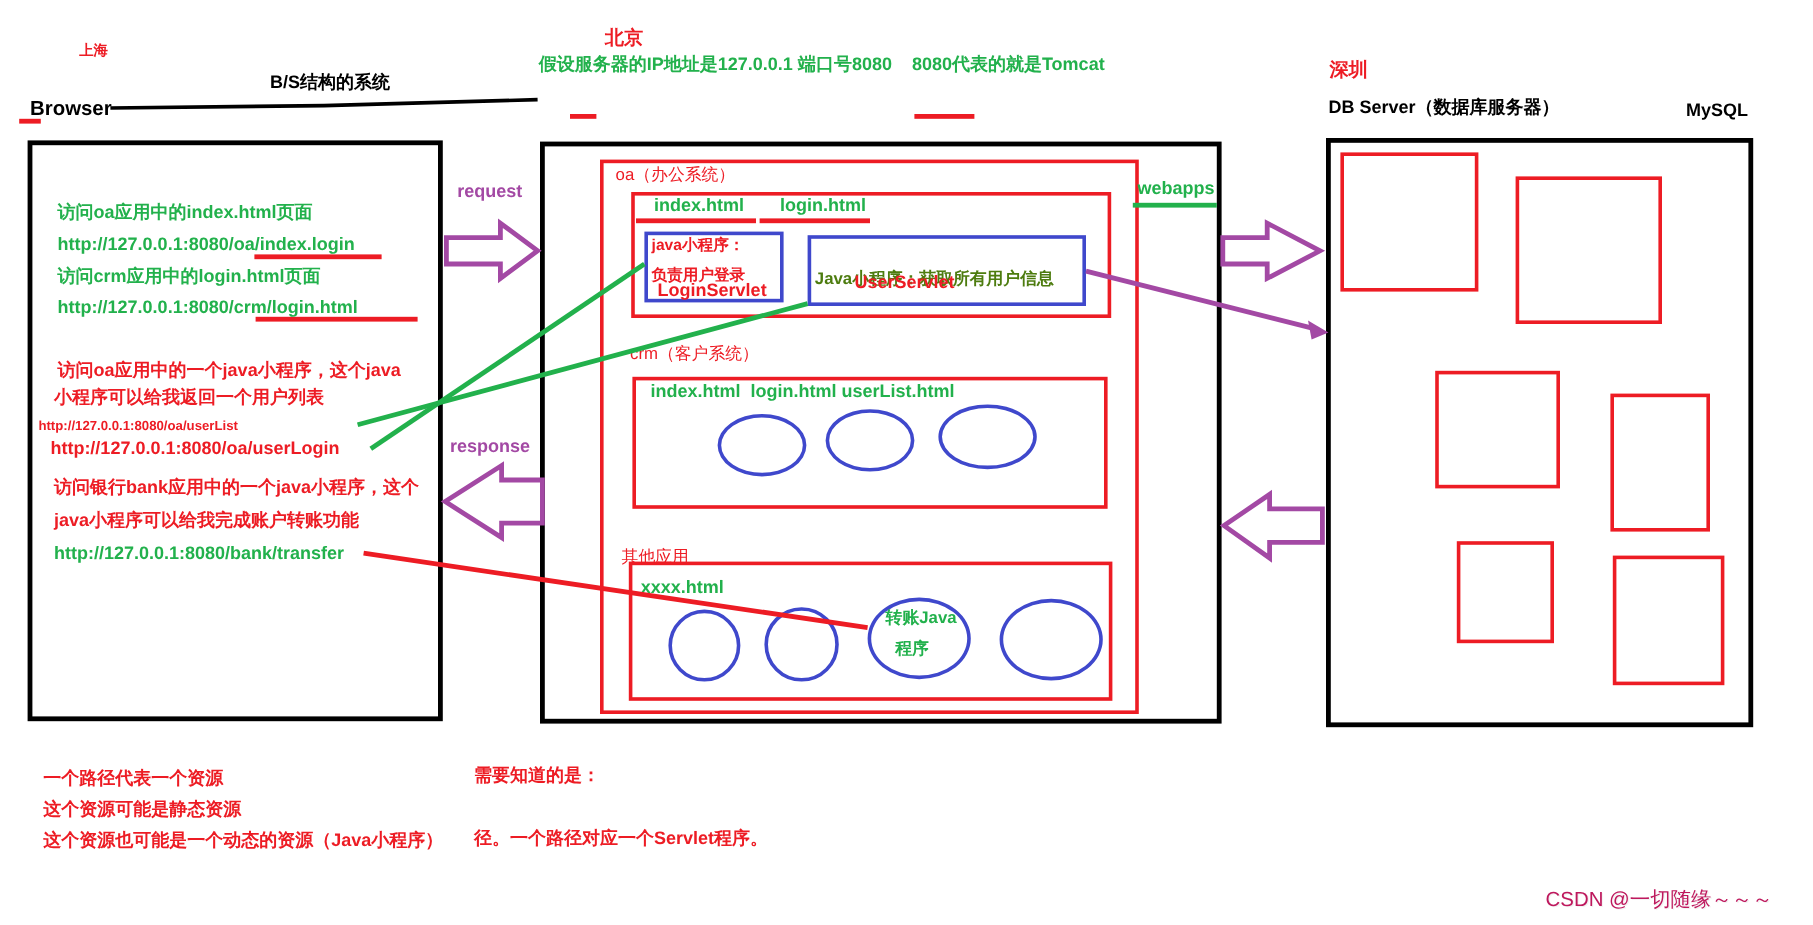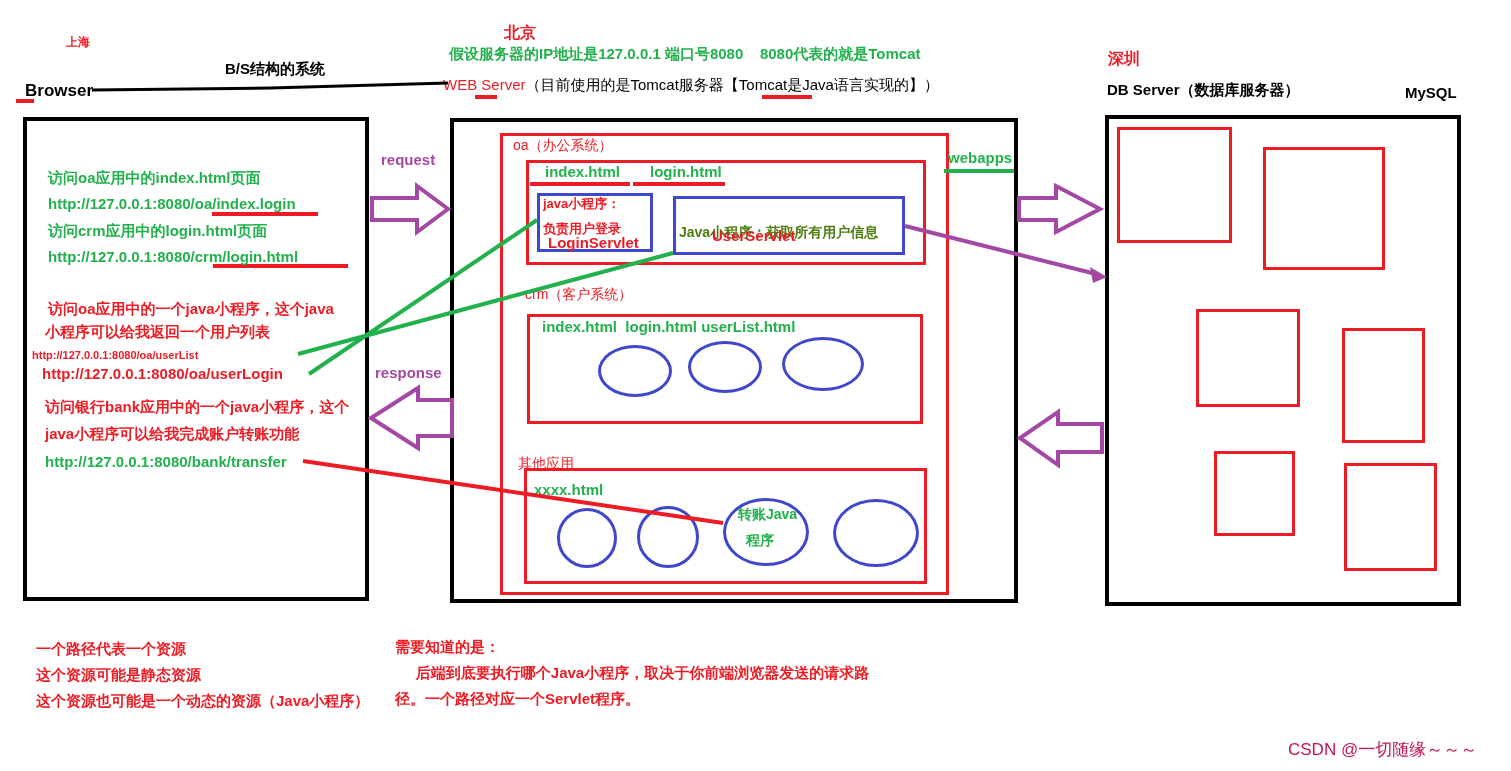--- a/index.html
+++ b/index.html
@@ -30,21 +30,20 @@
 
 <div id="canvas">
 
   <div class="txt red b z2" style="left:66px;top:36px;font-size:12px;">上海</div>
   <div class="txt black b z2" style="left:225px;top:60px;font-size:15px;">B/S结构的系统</div>
   <div class="txt black b z2" style="left:25px;top:81px;font-size:17px;">Browser</div>
   <div class="uline" style="left:16px;top:99px;width:18px;"></div>
 
   <div class="txt red b z2" style="left:504px;top:24px;font-size:16px;">北京</div>
   <div class="txt green b pre z2" style="left:449px;top:45px;font-size:15px;">假设服务器的IP地址是127.0.0.1 端口号8080    8080代表的就是Tomcat</div>
-  <div class="txt z2" style="left:443px;top:76px;font-size:15px;"><span class="red">WEB Server</span><span class="black">（目前使用的是Tomcat服务器【Tomcat是Java语言实现的】）</span></div>
   <div class="uline" style="left:475px;top:95px;width:22px;"></div>
   <div class="uline" style="left:762px;top:95px;width:50px;"></div>
 
   <div class="txt red b z2" style="left:1108px;top:50px;font-size:16px;">深圳</div>
   <div class="txt black b z2" style="left:1107px;top:81px;font-size:15px;">DB Server（数据库服务器）</div>
   <div class="txt black b z2" style="left:1405px;top:84px;font-size:15px;">MySQL</div>
 
   <div class="blackbox" style="left:23px;top:117px;width:338px;height:476px;"></div>
 
   <div class="txt green b z2" style="left:48px;top:169px;font-size:15px;">访问oa应用中的index.html页面</div>
@@ -110,21 +109,20 @@
   <div class="redbox" style="left:1196px;top:309px;width:98px;height:92px;"></div>
   <div class="redbox" style="left:1342px;top:328px;width:77px;height:109px;"></div>
   <div class="redbox" style="left:1214px;top:451px;width:75px;height:79px;"></div>
   <div class="redbox" style="left:1344px;top:463px;width:87px;height:102px;"></div>
 
   <div class="txt red b z2" style="left:36px;top:640px;font-size:15px;">一个路径代表一个资源</div>
   <div class="txt red b z2" style="left:36px;top:666px;font-size:15px;">这个资源可能是静态资源</div>
   <div class="txt red b z2" style="left:36px;top:692px;font-size:15px;">这个资源也可能是一个动态的资源（Java小程序）</div>
 
   <div class="txt red b z2" style="left:395px;top:638px;font-size:15px;">需要知道的是：</div>
-  <div class="txt red b pre z2" style="left:395px;top:664px;font-size:15px;">     后端到底要执行哪个Java小程序，取决于你前端浏览器发送的请求路</div>
   <div class="txt red b z2" style="left:395px;top:690px;font-size:15px;">径。一个路径对应一个Servlet程序。</div>
 
   <div class="txt" id="watermark" style="left:1288px;top:740px;">CSDN @一切随缘～～～</div>
 
   <svg id="overlay" viewBox="0 0 1511 771" xmlns="http://www.w3.org/2000/svg">
 
     <path d="M92,90 L270,88 L448,83" stroke="#000000" stroke-width="3" fill="none"></path>
 
     <polygon points="372,198 417,198 417,186 448,209 417,232 417,220 372,220" fill="#ffffff" stroke="#A349A4" stroke-width="4" stroke-linejoin="miter"></polygon>
 

